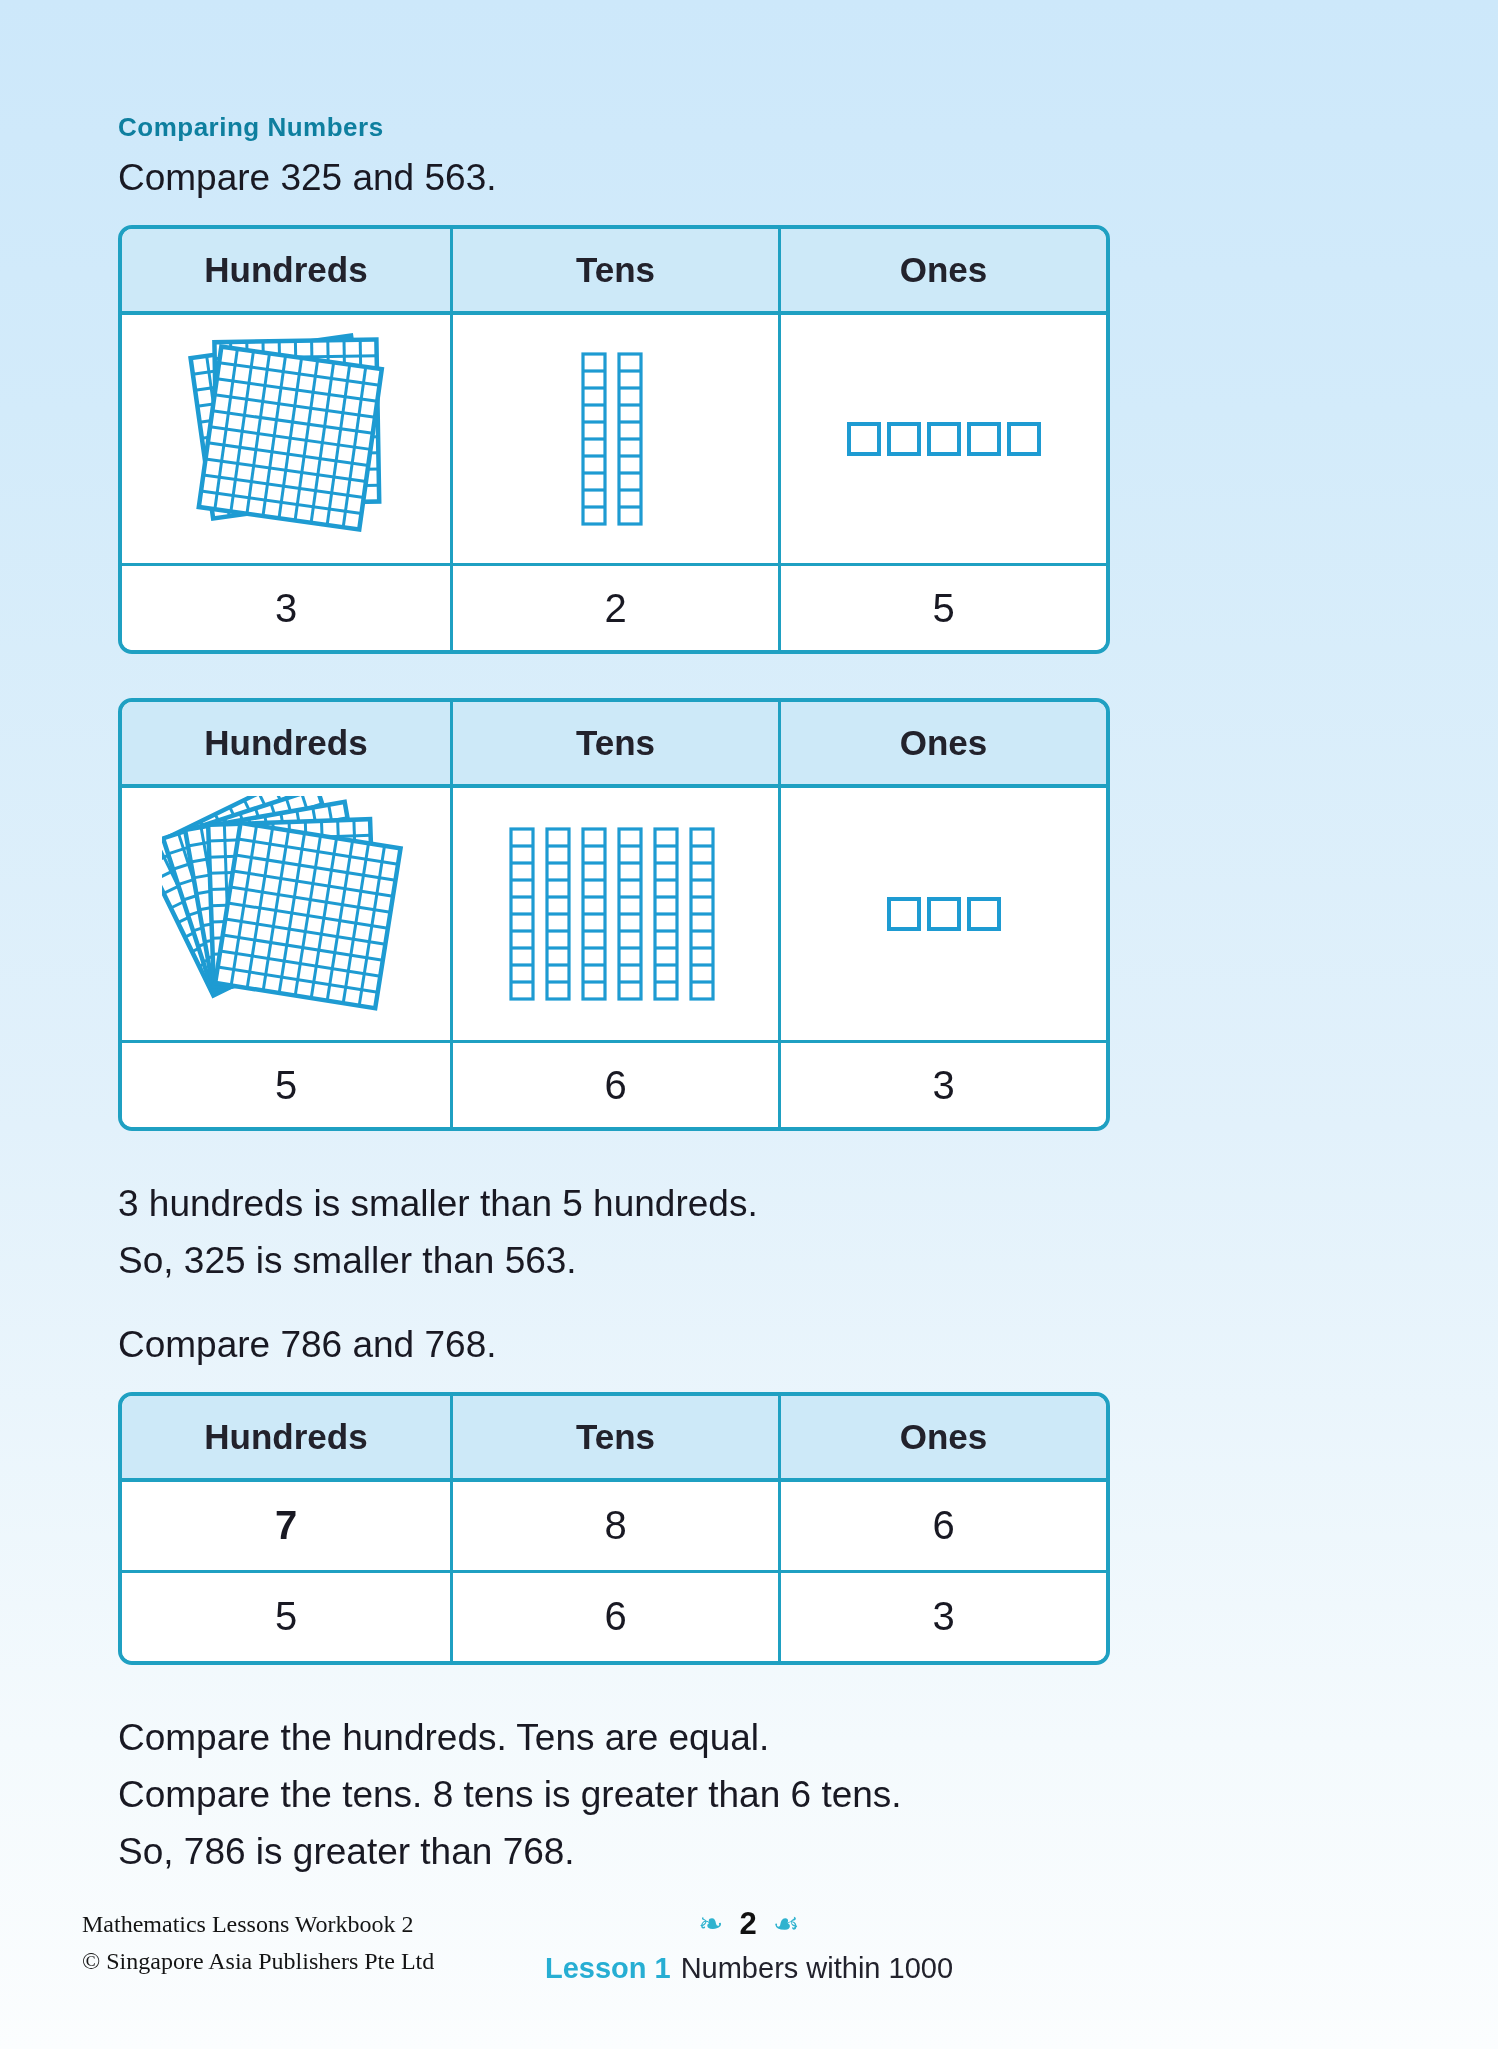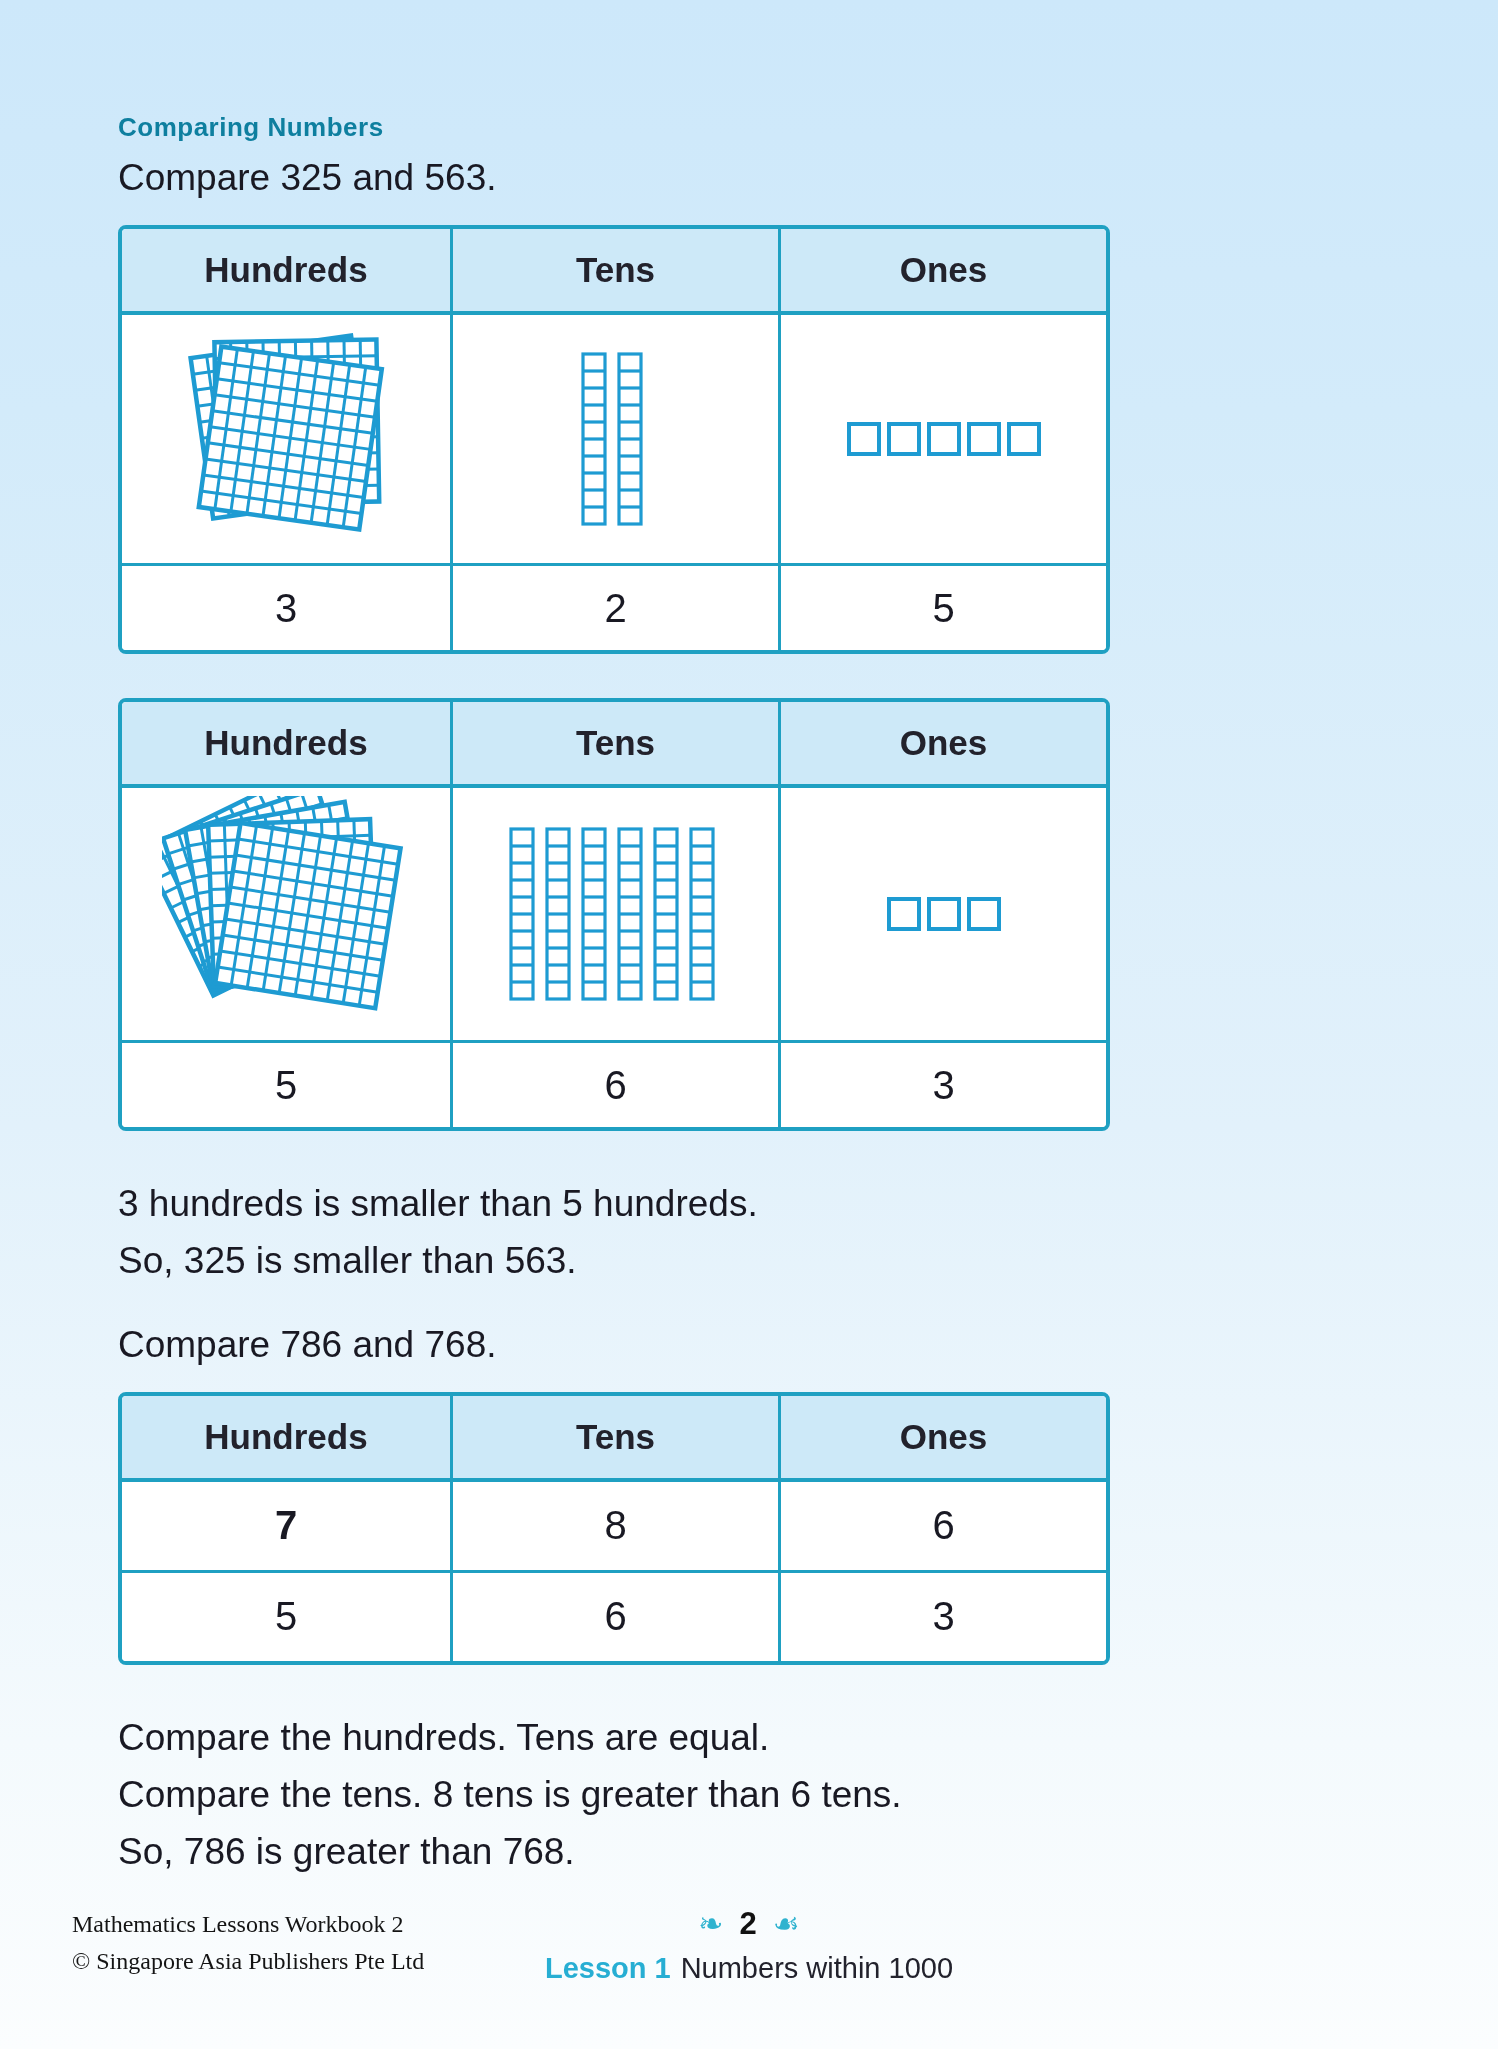--- a/index.html
+++ b/index.html
@@ -10,21 +10,21 @@
     position:relative;overflow:hidden;
     color:#191923;
   }
   .content{position:absolute;left:118px;top:0;width:992px;}
   .page-title{
     margin-top:112px;margin-bottom:14px;
     font-size:26px;font-weight:bold;color:#0e7f9f;letter-spacing:.5px;
   }
   .lead{font-size:37px;margin:0 0 26px 0;color:#191923;}
   .pv-table{
-    border:4px solid #1fa0c2;border-radius:8px;overflow:hidden;
+    border:4px solid #1fa0c2;border-radius:14px;overflow:hidden;
     background:#ffffff;margin-bottom:44px;
     display:grid;grid-template-columns:1fr 1fr 1fr;text-align:center;
   }
   .pv-cell{display:flex;align-items:center;justify-content:center;}
   .pv-cell.c2,.pv-cell.c3{border-left:3px solid #1fa0c2;}
   .pv-head{
     background:#cde9f8;height:82px;
     font-size:35px;font-weight:bold;color:#22222c;
     border-bottom:4px solid #1fa0c2;
   }
@@ -36,21 +36,21 @@
   }
   .pv-num{height:88px;font-size:40px;background:#fff;}
   .pv-num.r2{border-top:3px solid #1fa0c2;}
   .pv-num .bold{font-weight:bold;}
   .ones-row{display:flex;gap:6px;}
   .one-sq{width:26px;height:26px;border:4px solid #1e9bd2;background:#fff;}
   .after-table{margin-top:-6px;}
   .result{font-size:37px;line-height:1.55;margin:0;}
   .spacer-md{height:34px;}
   .footer-left{
-    position:absolute;left:72px;top:1906px;
+    position:absolute;left:82px;top:1906px;
     font-family:"Liberation Serif",serif;font-size:24px;line-height:1.55;color:#141414;
   }
   .footer-center{position:absolute;left:0;top:1906px;width:100%;text-align:center;}
   .pageno-row{display:flex;align-items:center;justify-content:center;gap:16px;}
   .ornament{color:#2fb3cf;font-size:30px;line-height:1;}
   .pageno{font-size:31px;font-weight:bold;color:#111;}
   .lesson-line{margin-top:10px;font-size:29px;}
   .lesson-label{color:#27aed3;font-weight:bold;}
   .lesson-title{color:#22222c;margin-left:10px;}
   svg{display:block;}

